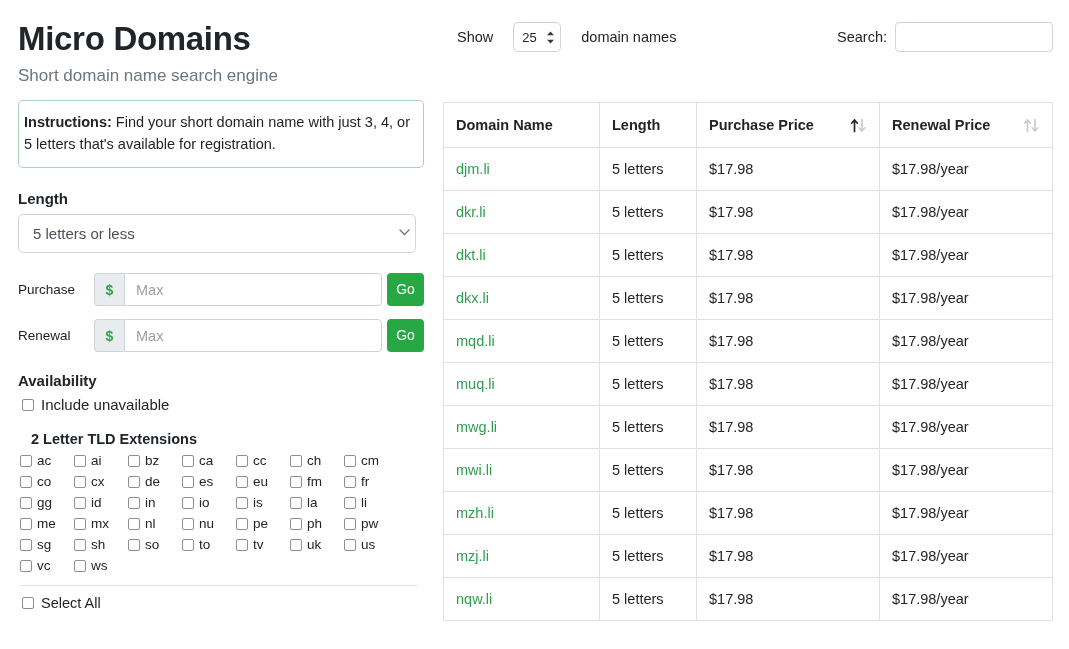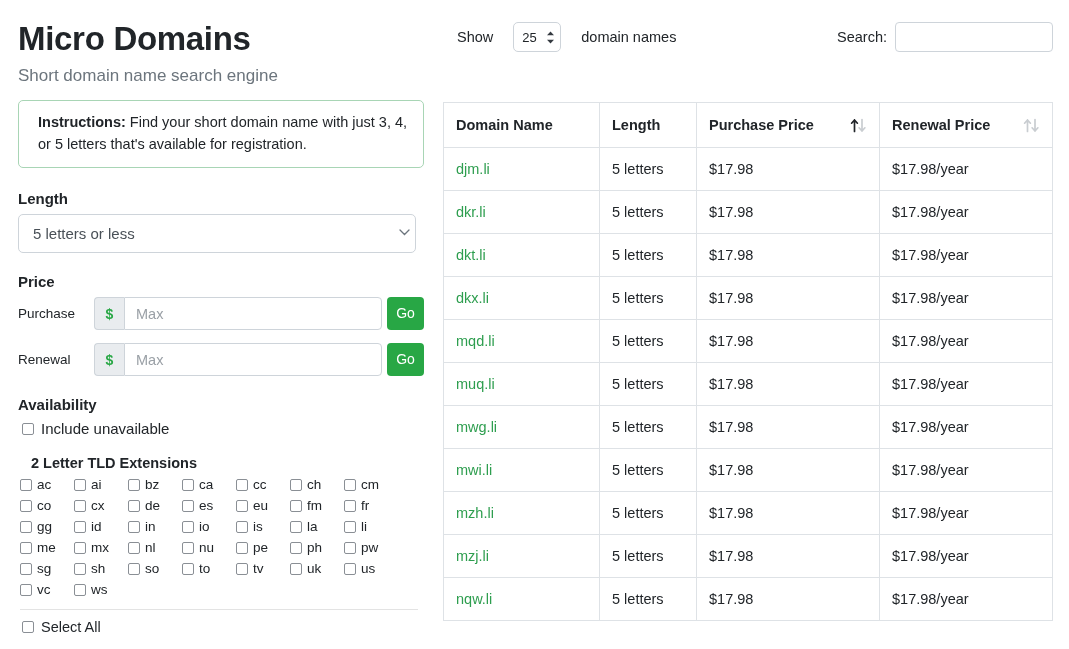--- a/index.html
+++ b/index.html
@@ -18,21 +18,21 @@
   .sidebar { width: 440px; padding: 14px 16px 0 18px; flex: 0 0 440px; }
   .app-title {
     font-size: 33px; font-weight: bold; letter-spacing: -0.3px;
     margin: 6px 0 8px 0; line-height: 1.15; color: #212529;
   }
   .app-subtitle {
     font-size: 17px; color: #6c757d; margin: 0 0 14px 0; font-weight: normal;
   }
   .instructions {
     border: 1px solid #a8d5b5; border-radius: 5px;
-    padding: 11px 13px 12px 19px; font-size: 14.5px; line-height: 1.5;
+    padding: 11px 13px 12px 5px; font-size: 14.5px; line-height: 1.5;
     color: #212529; margin-bottom: 22px; background: #fff;
   }
   .instructions b { font-weight: bold; }
 
   .section-label {
     font-size: 15px; font-weight: bold; margin: 0 0 7px 0; color: #212529;
   }
   .select-wrap { position: relative; margin-bottom: 20px; }
   select.length-select {
     -webkit-appearance: none; appearance: none;
@@ -164,21 +164,20 @@
       <select class="length-select">
         <option>5 letters or less</option>
       </select>
       <span class="select-chevron">
         <svg width="11" height="11" viewBox="0 0 11 11">
             <path d="M1 3 L5.5 7.5 L10 3" stroke="#6c757d" stroke-width="1.3" fill="none" stroke-linecap="round"></path>
           </svg>
       </span>
     </div>
 
-    <div class="section-label">Price</div>
 
     <div class="price-row">
       <span class="price-label">Purchase</span>
       <span class="igroup">
         <span class="addon">$</span>
         <input class="maxinput" type="text" placeholder="Max" style="">
       </span>
       <button class="go-btn">Go</button>
     </div>
 

